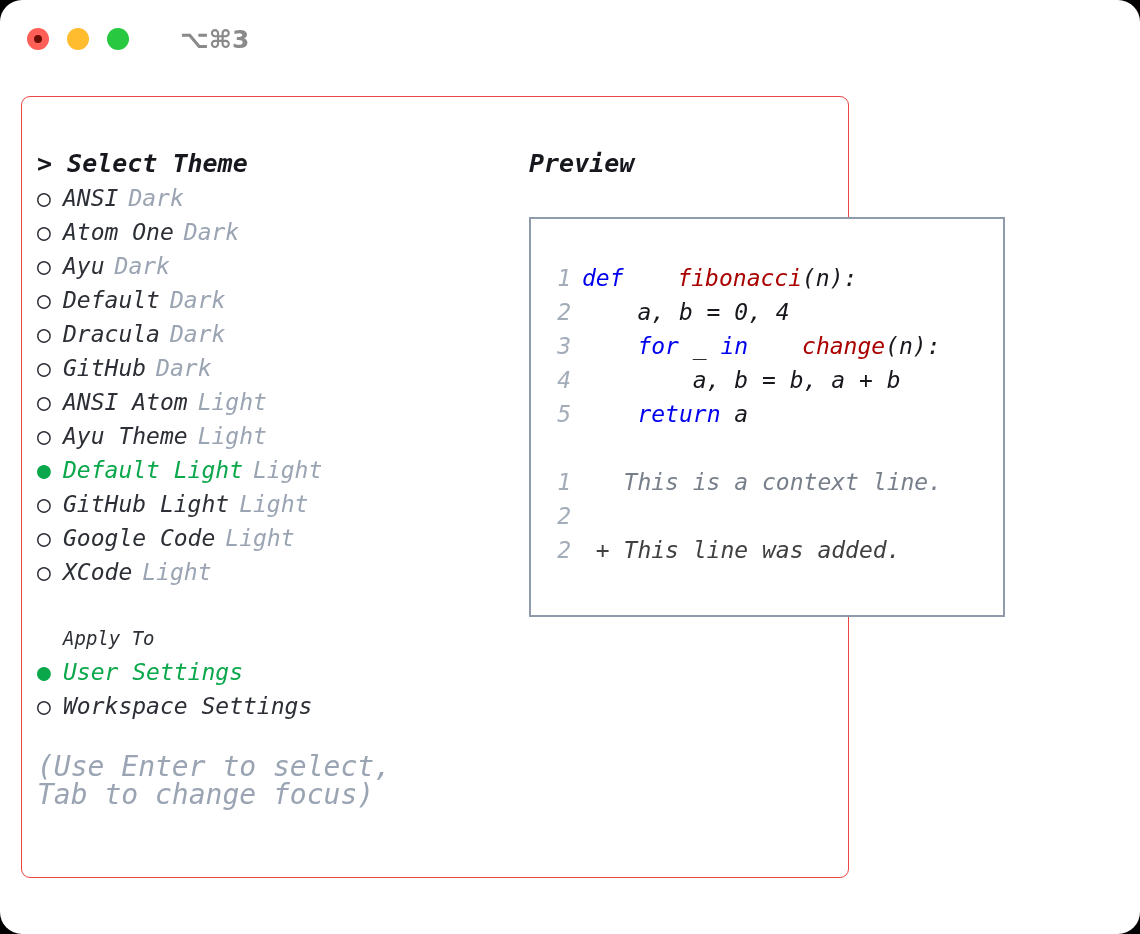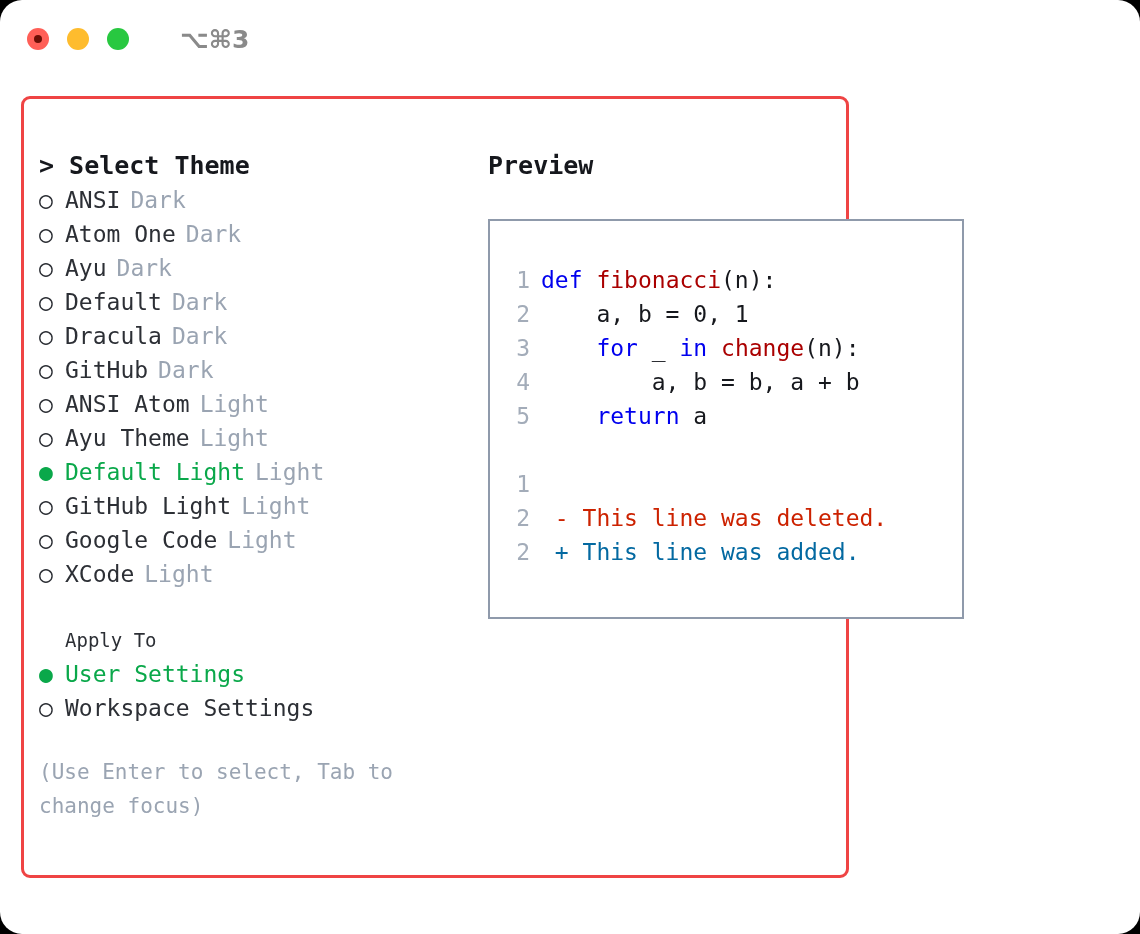--- a/index.html
+++ b/index.html
@@ -71,23 +71,24 @@
   }
 
   
   .panel {
     position: absolute;
     left: 21px;
     top: 96px;
     width: 828px;
     height: 782px;
     box-sizing: border-box;
-    border: 3px solid #ef4444;
+    border: 1px solid #ef4444;
     border-radius: 9px;
     background: #ffffff;
+    font-style: italic;
   }
 
   .panel-inner {
     position: absolute;
     left: 0; top: 0;
     width: 100%; height: 100%;
   }
 
   
   .left-col {
@@ -133,31 +134,31 @@
   .subheading {
     font-size: 19px;
     color: #2c2f35;
     line-height: 34px;
     padding-left: 26px;
     white-space: pre;
   }
 
   .hint {
     margin-top: 30px;
-    font-size: 21px;
+    font-size: 28px;
     color: #9aa4b2;
-    line-height: 34px;
+    line-height: 28px;
     width: 410px;
     white-space: pre-wrap;
   }
 
   
   .right-col {
     position: absolute;
-    left: 464px;
+    left: 507px;
     top: 50px;
     width: 490px;
   }
   .preview-title {
     font-size: 25px;
     font-weight: bold;
     color: #16181d;
     line-height: 34px;
     white-space: pre;
   }
@@ -187,26 +188,26 @@
     flex: 0 0 34px;
     width: 34px;
     text-align: right;
     color: #a3acb9;
     margin-right: 11px;
   }
   .code-text { color: #16181d; }
   .blank-row { height: 34px; }
 
   .tok-kw   { color: #0000ee; }
-  .tok-fn   { color: #aa0000; }
+  .tok-fn   { color: #aa0000; margin-left: 40px; }
   .tok-pl   { color: #16181d; }
 
   .diff-ctx { color: #777f8a; }
   .diff-del { color: #cc2200; }
-  .diff-add { color: #0369a1; }
+  .diff-add { color: #404040; }
 </style>
 </head>
 <body>
 
 <div class="window">
 
   <div class="titlebar">
     <div class="lights">
       <span class="light red"></span>
       <span class="light yellow"></span>
@@ -249,29 +250,29 @@
         <div class="hint">(Use Enter to select, Tab to change focus)</div>
       </div>
 
       <div class="right-col">
         <div class="preview-title">Preview</div>
 
         <div class="preview-box">
           <div class="code">
             <div id="code-lines">
                 <div class="code-row"><span class="lineno">1</span><span class="code-text"><span class="tok-kw">def </span><span class="tok-fn">fibonacci</span><span class="tok-pl">(n):</span></span></div>
-                <div class="code-row"><span class="lineno">2</span><span class="code-text"><span class="tok-pl">    a, b = 0, 1</span></span></div>
+                <div class="code-row"><span class="lineno">2</span><span class="code-text"><span class="tok-pl">    a, b = 0, 4</span></span></div>
                 <div class="code-row"><span class="lineno">3</span><span class="code-text"><span class="tok-pl">    </span><span class="tok-kw">for</span><span class="tok-pl"> _ </span><span class="tok-kw">in</span><span class="tok-pl"> </span><span class="tok-fn">change</span><span class="tok-pl">(n):</span></span></div>
                 <div class="code-row"><span class="lineno">4</span><span class="code-text"><span class="tok-pl">        a, b = b, a + b</span></span></div>
                 <div class="code-row"><span class="lineno">5</span><span class="code-text"><span class="tok-pl">    </span><span class="tok-kw">return</span><span class="tok-pl"> a</span></span></div>
               </div>
             <div class="blank-row"></div>
             <div id="diff-lines">
-                <div class="code-row"><span class="lineno">1</span></div>
-                <div class="code-row"><span class="lineno">2</span><span class="diff-del"> - This line was deleted.</span></div>
+                <div class="code-row"><span class="lineno">1</span><span class="diff-ctx">   This is a context line.</span></div>
+                <div class="code-row"><span class="lineno">2</span></div>
                 <div class="code-row"><span class="lineno">2</span><span class="diff-add"> + This line was added.</span></div>
               </div>
           </div>
         </div>
       </div>
 
     </div>
   </div>
 </div>
 

